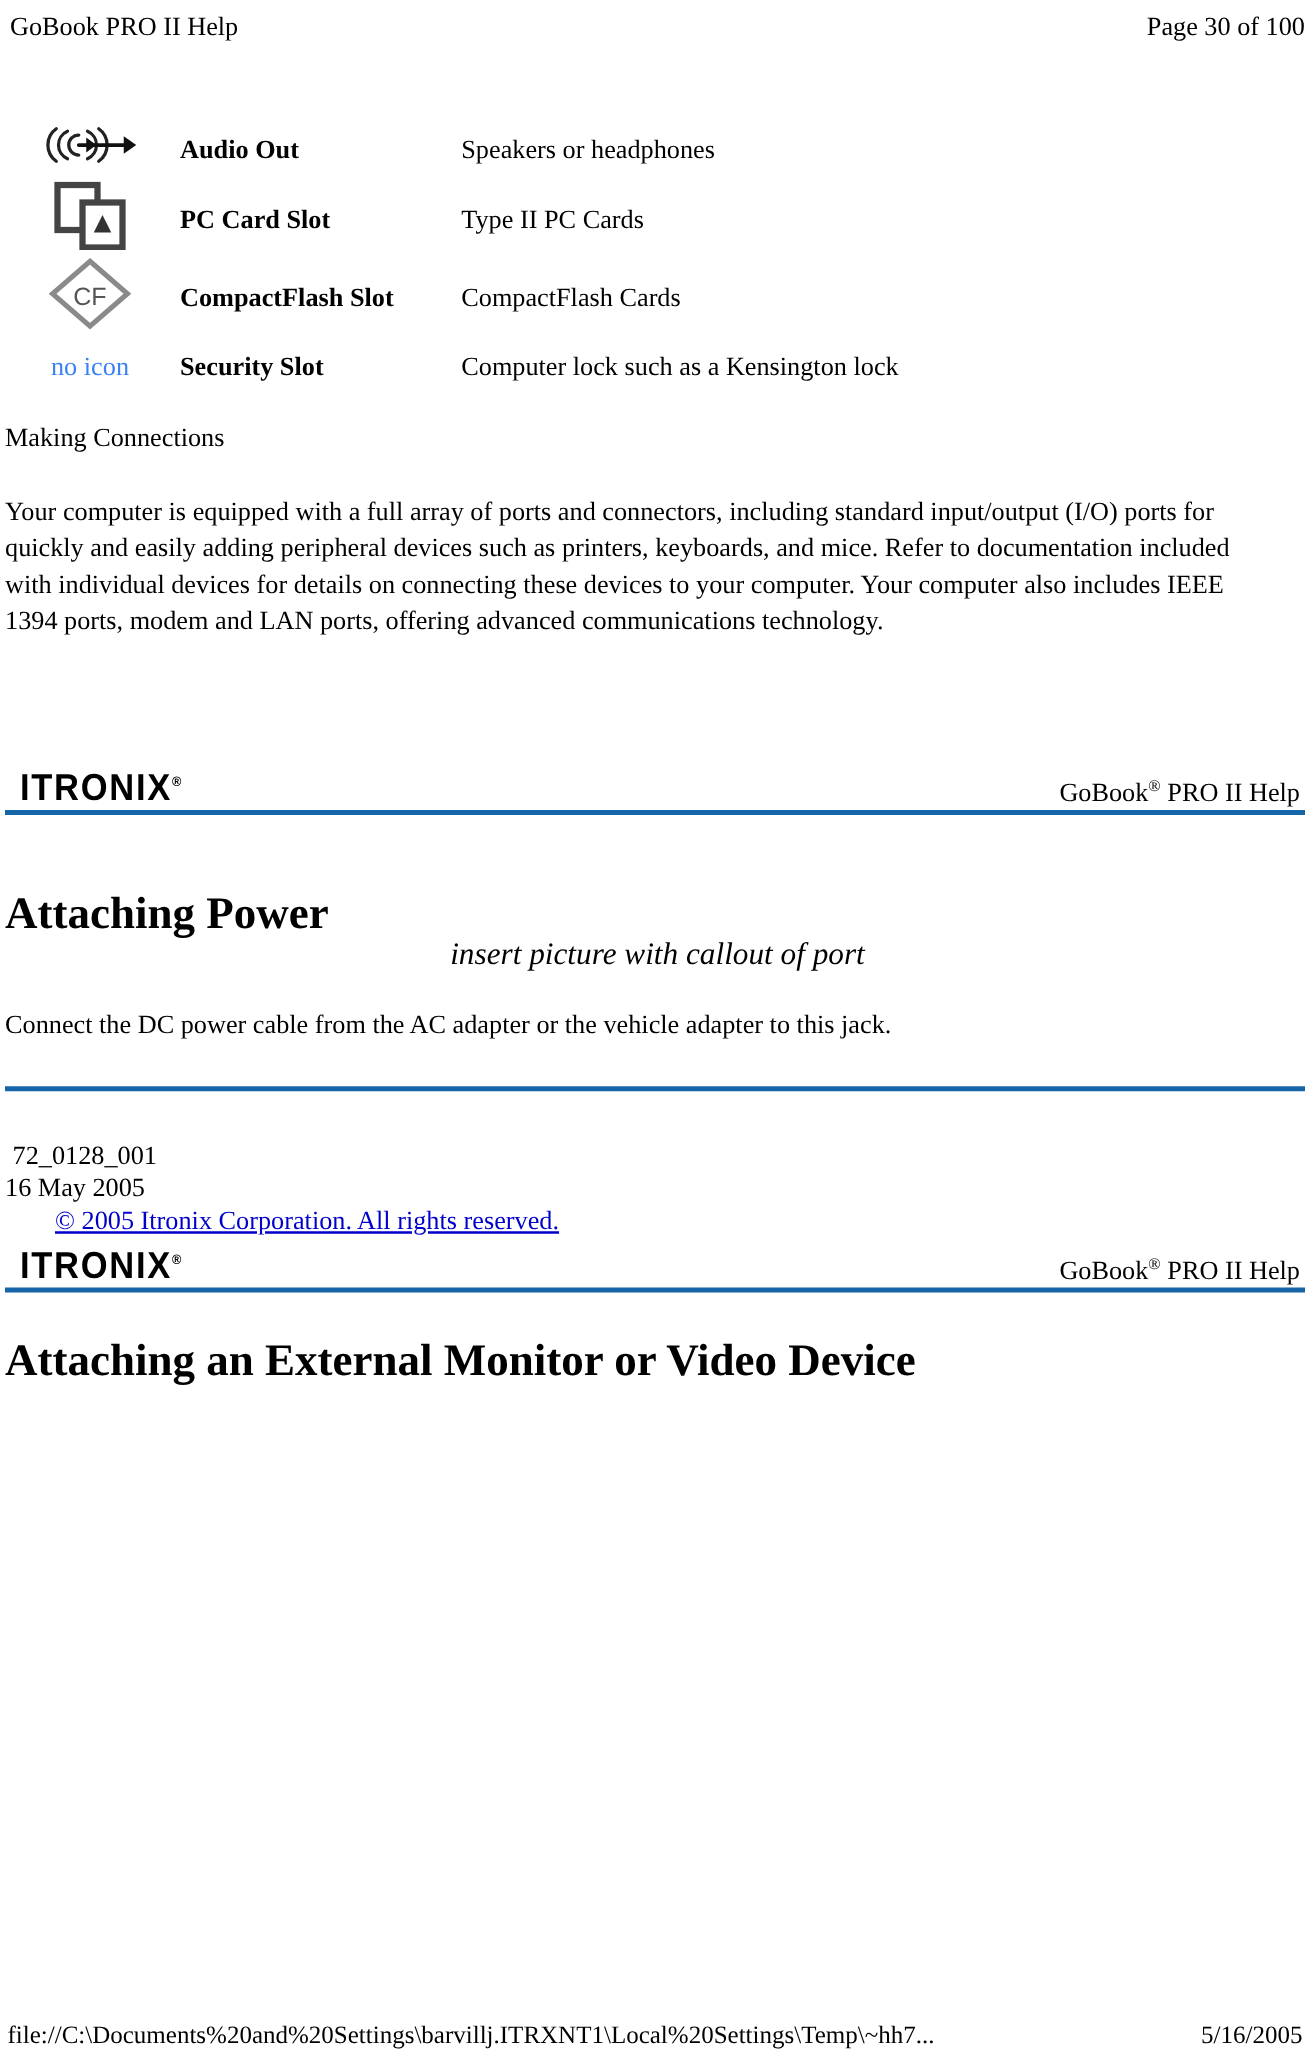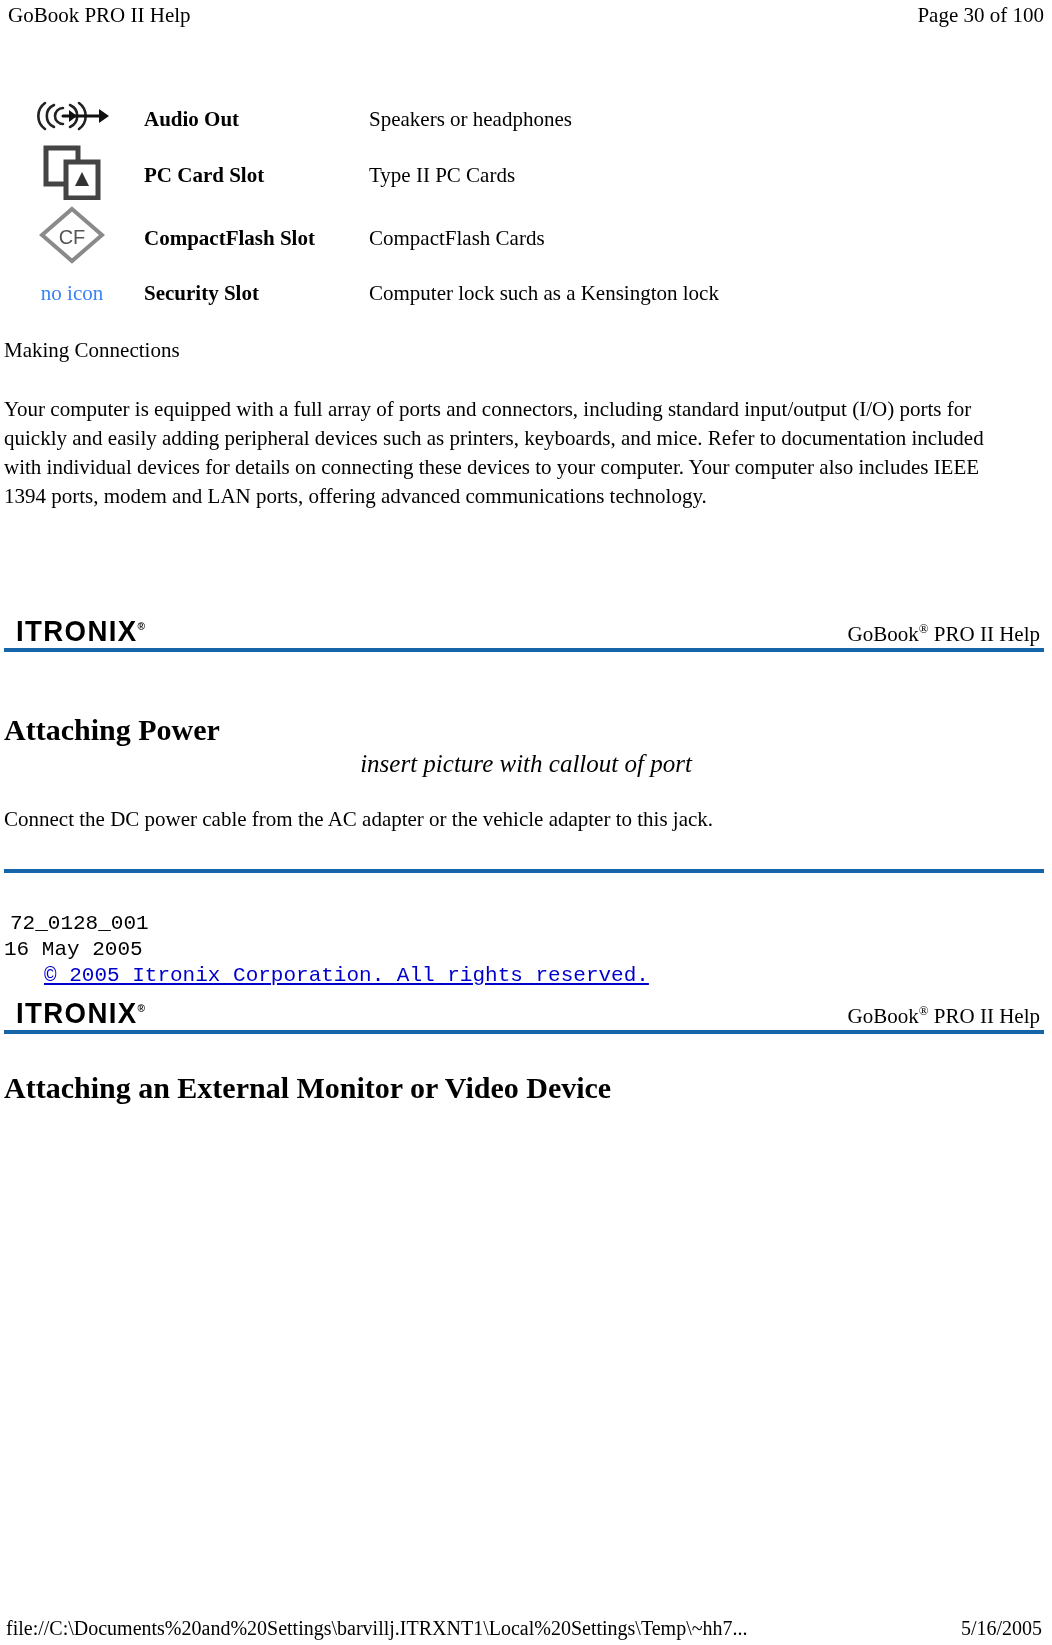--- a/index.html
+++ b/index.html
@@ -17,21 +17,21 @@
   }
 
   
   .print-header {
     position: absolute;
     top: 0px;
     left: 0px;
     width: 1052px;
     height: 34px;
     display: flex;
-    align-items: flex-start;
+    align-items: flex-end;
     justify-content: space-between;
     padding: 2px 8px 0 8px;
     box-sizing: border-box;
     font-size: 21px;
     line-height: 26px;
   }
 
   
   .spec-table {
     position: absolute;
@@ -139,21 +139,21 @@
     height: 4px;
     background: #1565a8;
     width: 100%;
   }
 
   
   .h1 {
     position: absolute;
     left: 4px;
     font-weight: bold;
-    font-size: 30px;
+    font-size: 36px;
     line-height: 36px;
     white-space: nowrap;
   }
 
   .centered-italic {
     position: absolute;
     left: 0;
     width: 1052px;
     text-align: center;
     font-style: italic;
@@ -170,21 +170,21 @@
   }
 
   
   .doc-meta {
     position: absolute;
     left: 4px;
     top: 911px;
     font-size: 21px;
     line-height: 26px;
   }
-  .doc-meta .line { white-space: nowrap; font-family: Liberation Mono, monospace; }
+  .doc-meta .line { white-space: nowrap; }
   .doc-meta .indent { padding-left: 6px; }
   .copy-link {
     color: #0000cc;
     text-decoration: underline;
     white-space: nowrap;
     display: inline-block;
     margin-left: 40px;
   }
 
   

